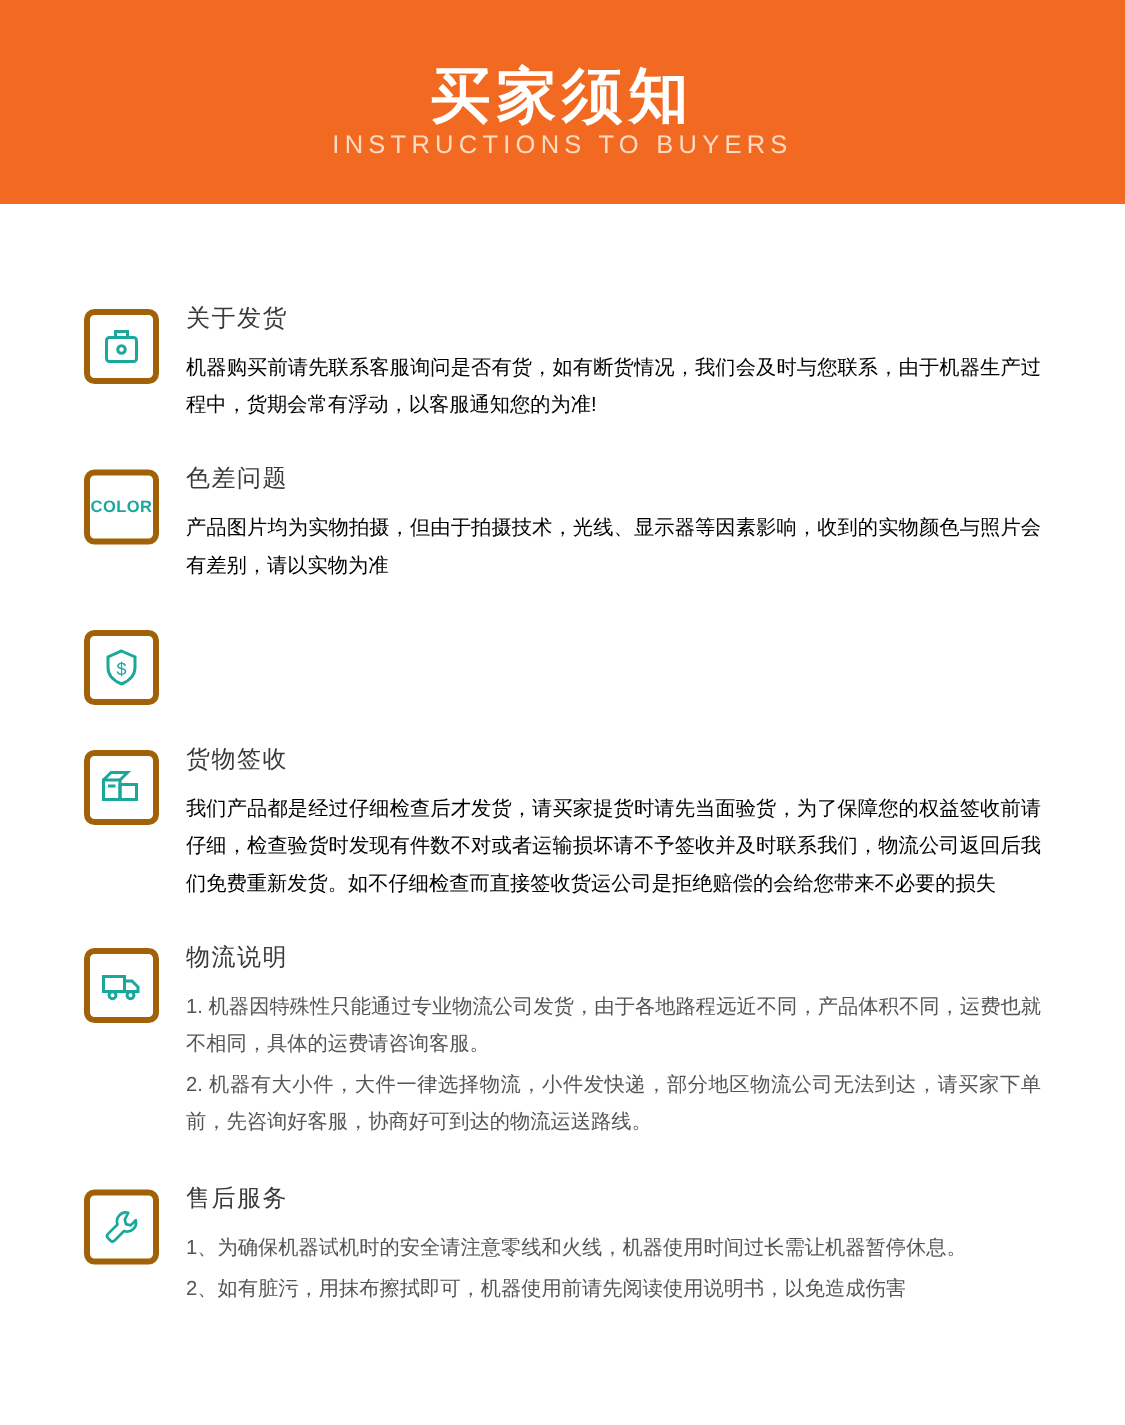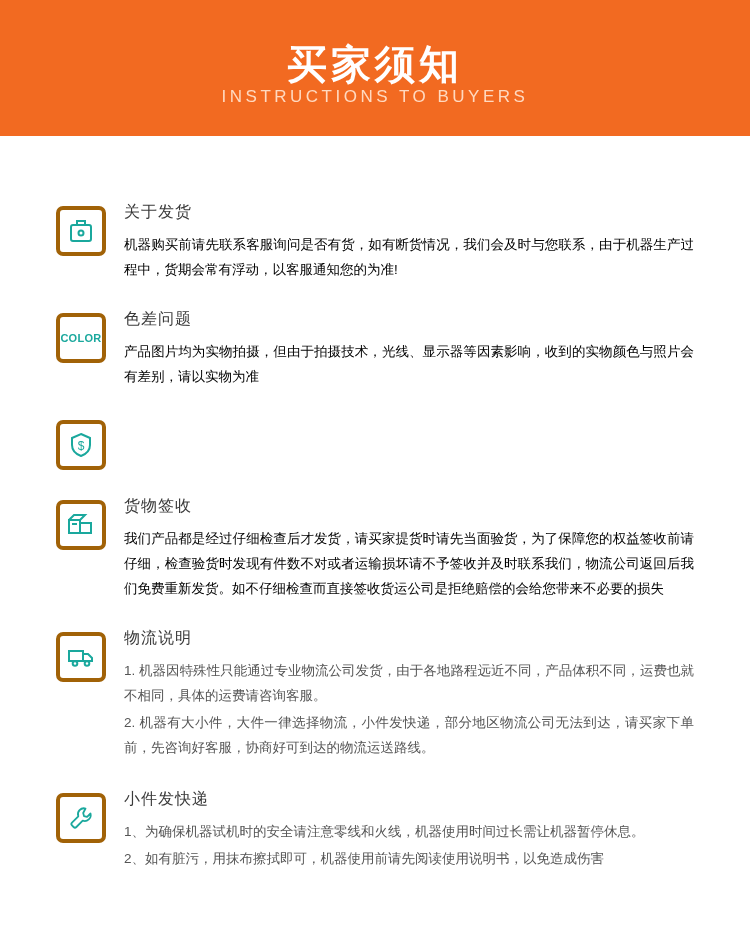--- a/index.html
+++ b/index.html
@@ -184,21 +184,21 @@
       </div>
     </div>
 
     <div class="section">
       <div class="icon-box">
         <svg width="26" height="26" viewBox="0 0 26 26">
           <path d="M17.5 3.5 a6 6 0 0 0 -7.2 7.8 L4 17.6 a2 2 0 0 0 0 2.8 l1.6 1.6 a2 2 0 0 0 2.8 0 l6.3 -6.3 a6 6 0 0 0 7.8 -7.2 l-3.4 3.4 -3.1 -0.8 -0.8 -3.1 z" fill="none" stroke="#1aa89d" stroke-width="1.8" stroke-linejoin="round"></path>
         </svg>
       </div>
       <div class="sec-body">
-        <h3 class="sec-title">小件发快递</h3>
+        <h3 class="sec-title">售后服务</h3>
         <ul class="sec-list">
           <li>1、为确保机器试机时的安全请注意零线和火线，机器使用时间过长需让机器暂停休息。</li>
           <li>2、如有脏污，用抹布擦拭即可，机器使用前请先阅读使用说明书，以免造成伤害</li>
         </ul>
       </div>
     </div>
 
   </div>
 </div>
 

